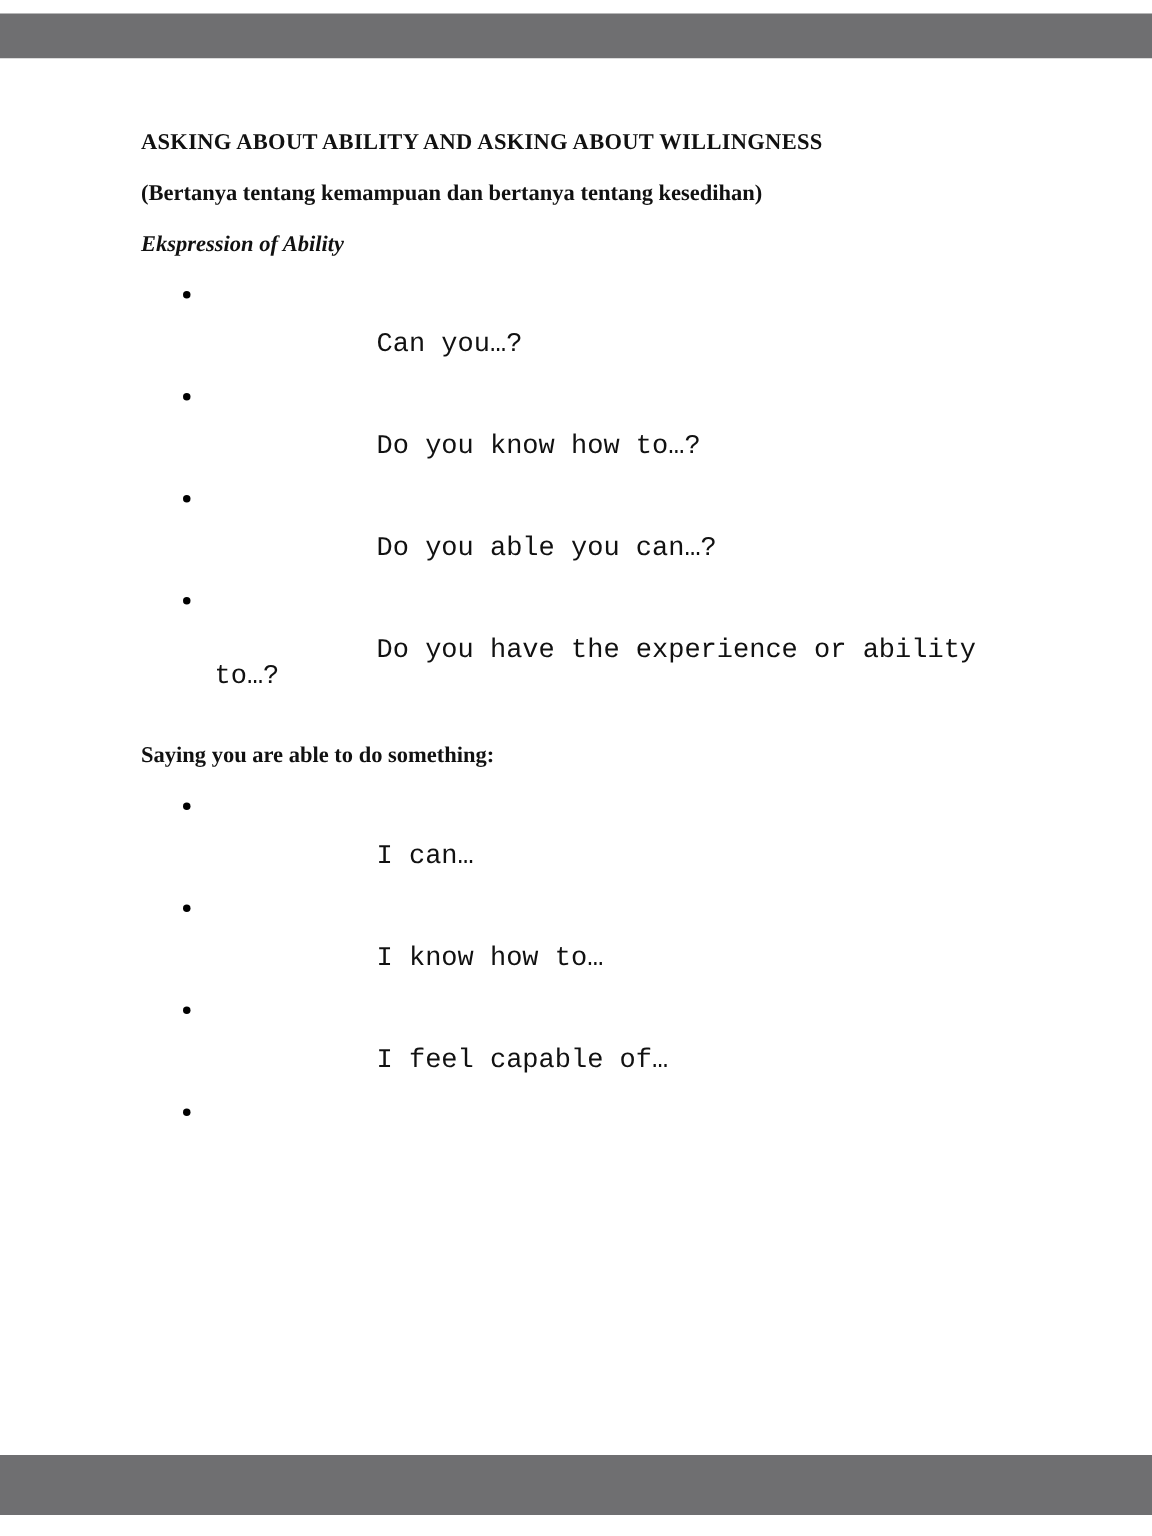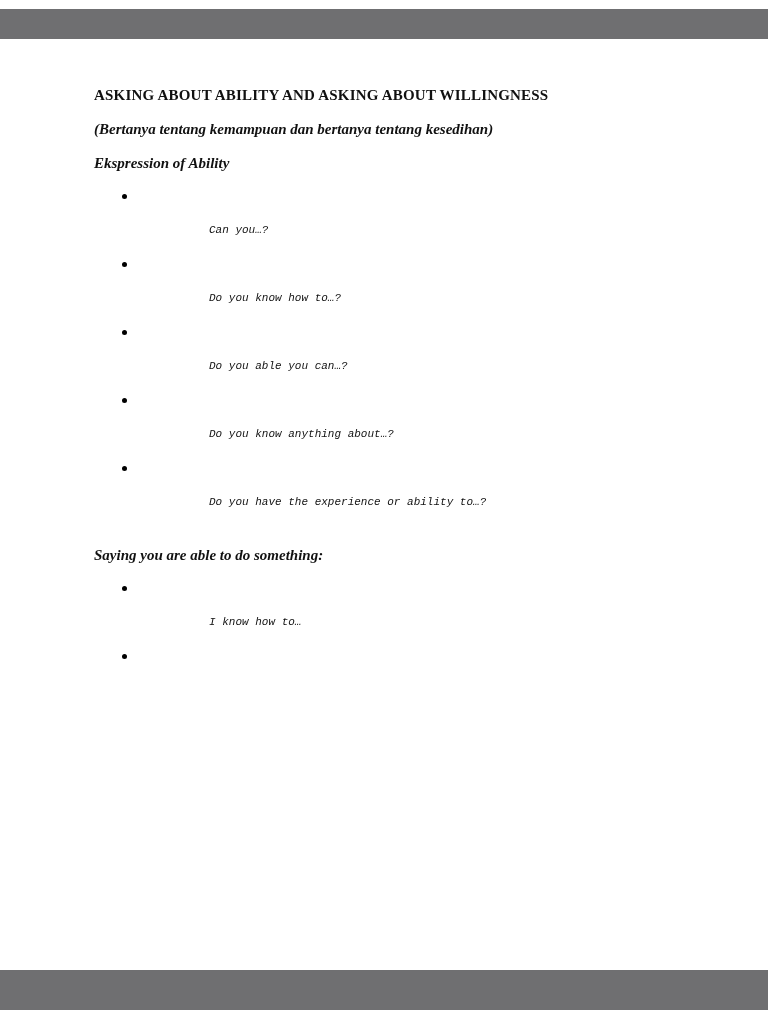--- a/index.html
+++ b/index.html
@@ -12,31 +12,30 @@
   .gutter-bottom { height:40px; }
   .page-sliver-bottom { height:14px; background:#ffffff; }
   .page {
     flex:1; background:#ffffff;
     padding:47px 92px 0 94px;
     font-size:15px; line-height:19px;
     overflow:hidden;
   }
 
   .block { margin-bottom:15px; white-space:pre-wrap; }
-  .b  { font-weight:bold;font-style:italic; }
+  .b  { font-weight:bold; }
   .bi { font-weight:bold; font-style:italic; }
   .title { font-weight:bold; letter-spacing:0.2px; }
 
   .mono-list { list-style:none; margin:11px 0 18px 0; padding-left:27px; }
   .mono-item {
     position:relative; padding-left:22px;
     font-family:"Liberation Mono","DejaVu Sans Mono", monospace;
-    font-size:11px; line-height:17px; color:#111;
+    font-size:18px; line-height:17px; color:#111;
     white-space:pre-wrap;
-    font-style:italic;
   }
   .bullet-dot {
     position:absolute; left:1px; top:6px;
     width:5px; height:5px; border-radius:50%; background:#000;
   }
 </style>
 </head>
 <body>
 
 <div class="viewer">
@@ -64,42 +63,46 @@
         <li class="mono-item">
           <span class="bullet-dot"></span>
           <span>Do you know how to…?</span>
         </li>
 
         <li class="mono-item">
           <span class="bullet-dot"></span>
           <span>Do you able you can…?</span>
         </li>
 
-        <li class="mono-item">
-          <span class="bullet-dot"></span>
-          <span>Do you know anything about…?</span>
-        </li>
 
         <li class="mono-item">
           <span class="bullet-dot"></span>
           <span>Do you have the experience or ability to…?</span>
         </li>
       </ul>
 
     <p class="block b">Saying you are able to do something:</p>
 
     <ul class="mono-list">
 
+        <li class="mono-item">
+          <span class="bullet-dot"></span>
+          <span>I can…</span>
+        </li>
 
 
         <li class="mono-item">
           <span class="bullet-dot"></span>
           <span>I know how to…</span>
         </li>
 
+        <li class="mono-item">
+          <span class="bullet-dot"></span>
+          <span>I feel capable of…</span>
+        </li>
 
         <li class="mono-item">
           <span class="bullet-dot"></span>
           
         </li>
 
       </ul>
 
   </div>
 

